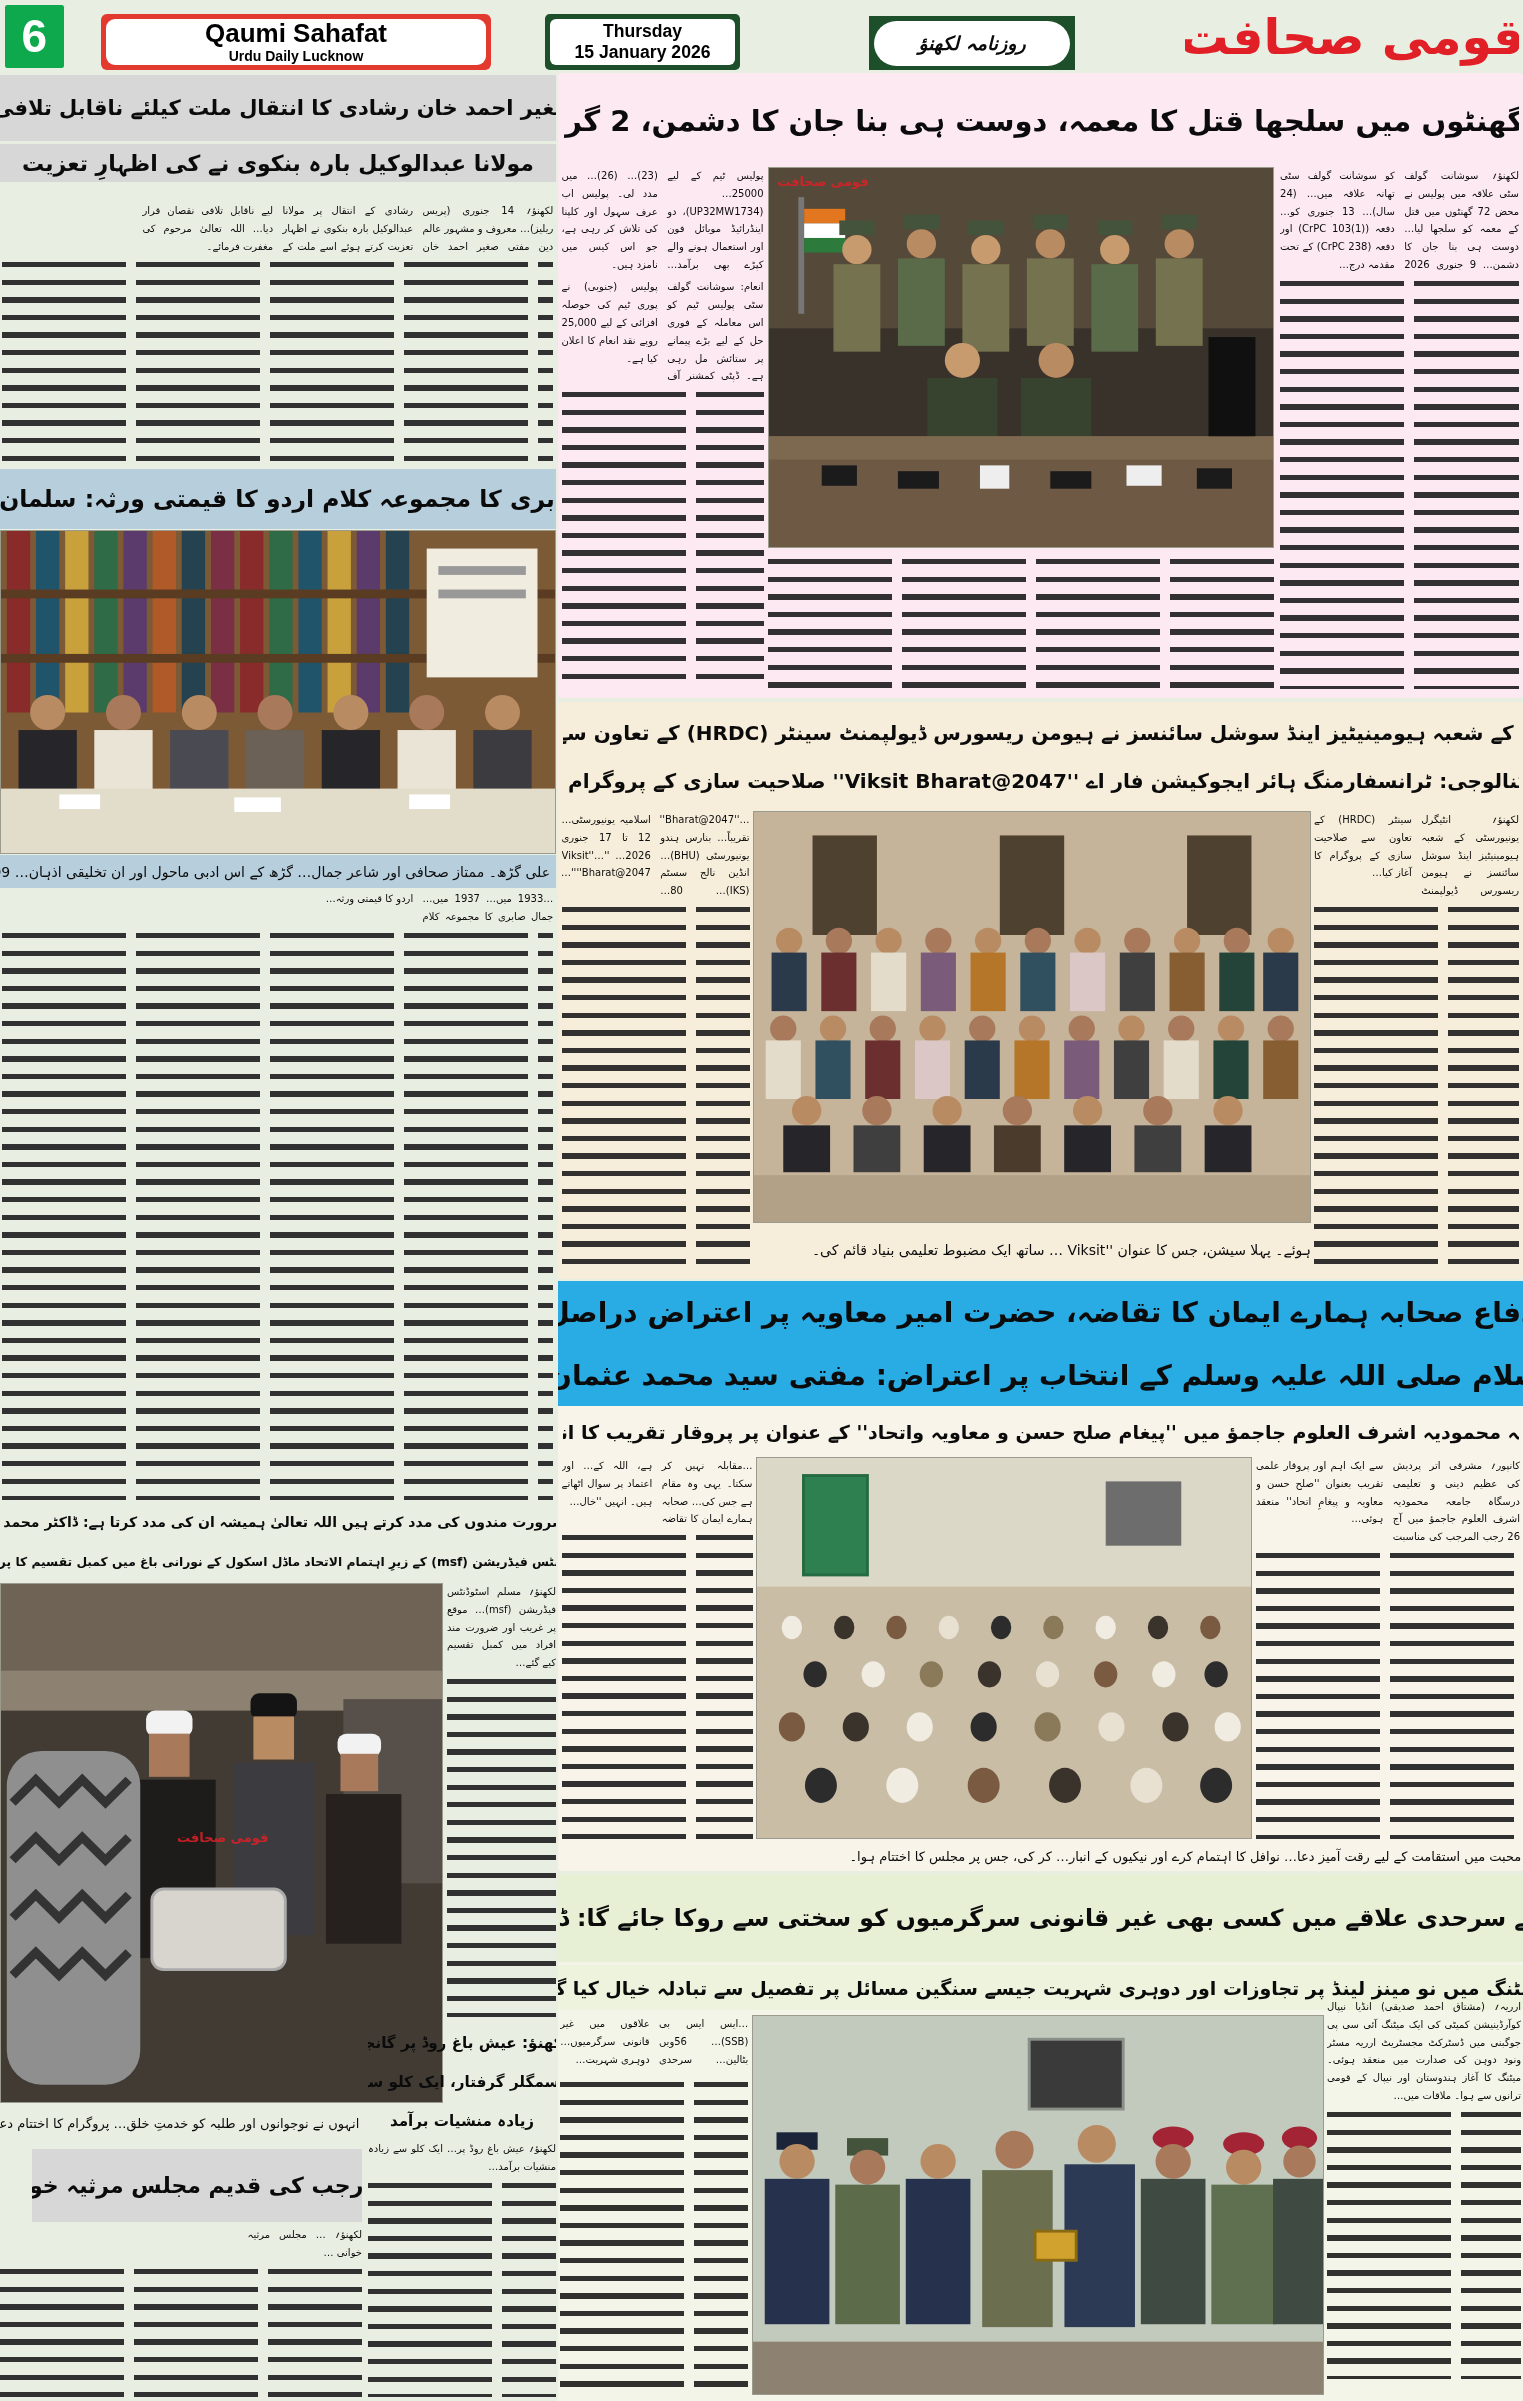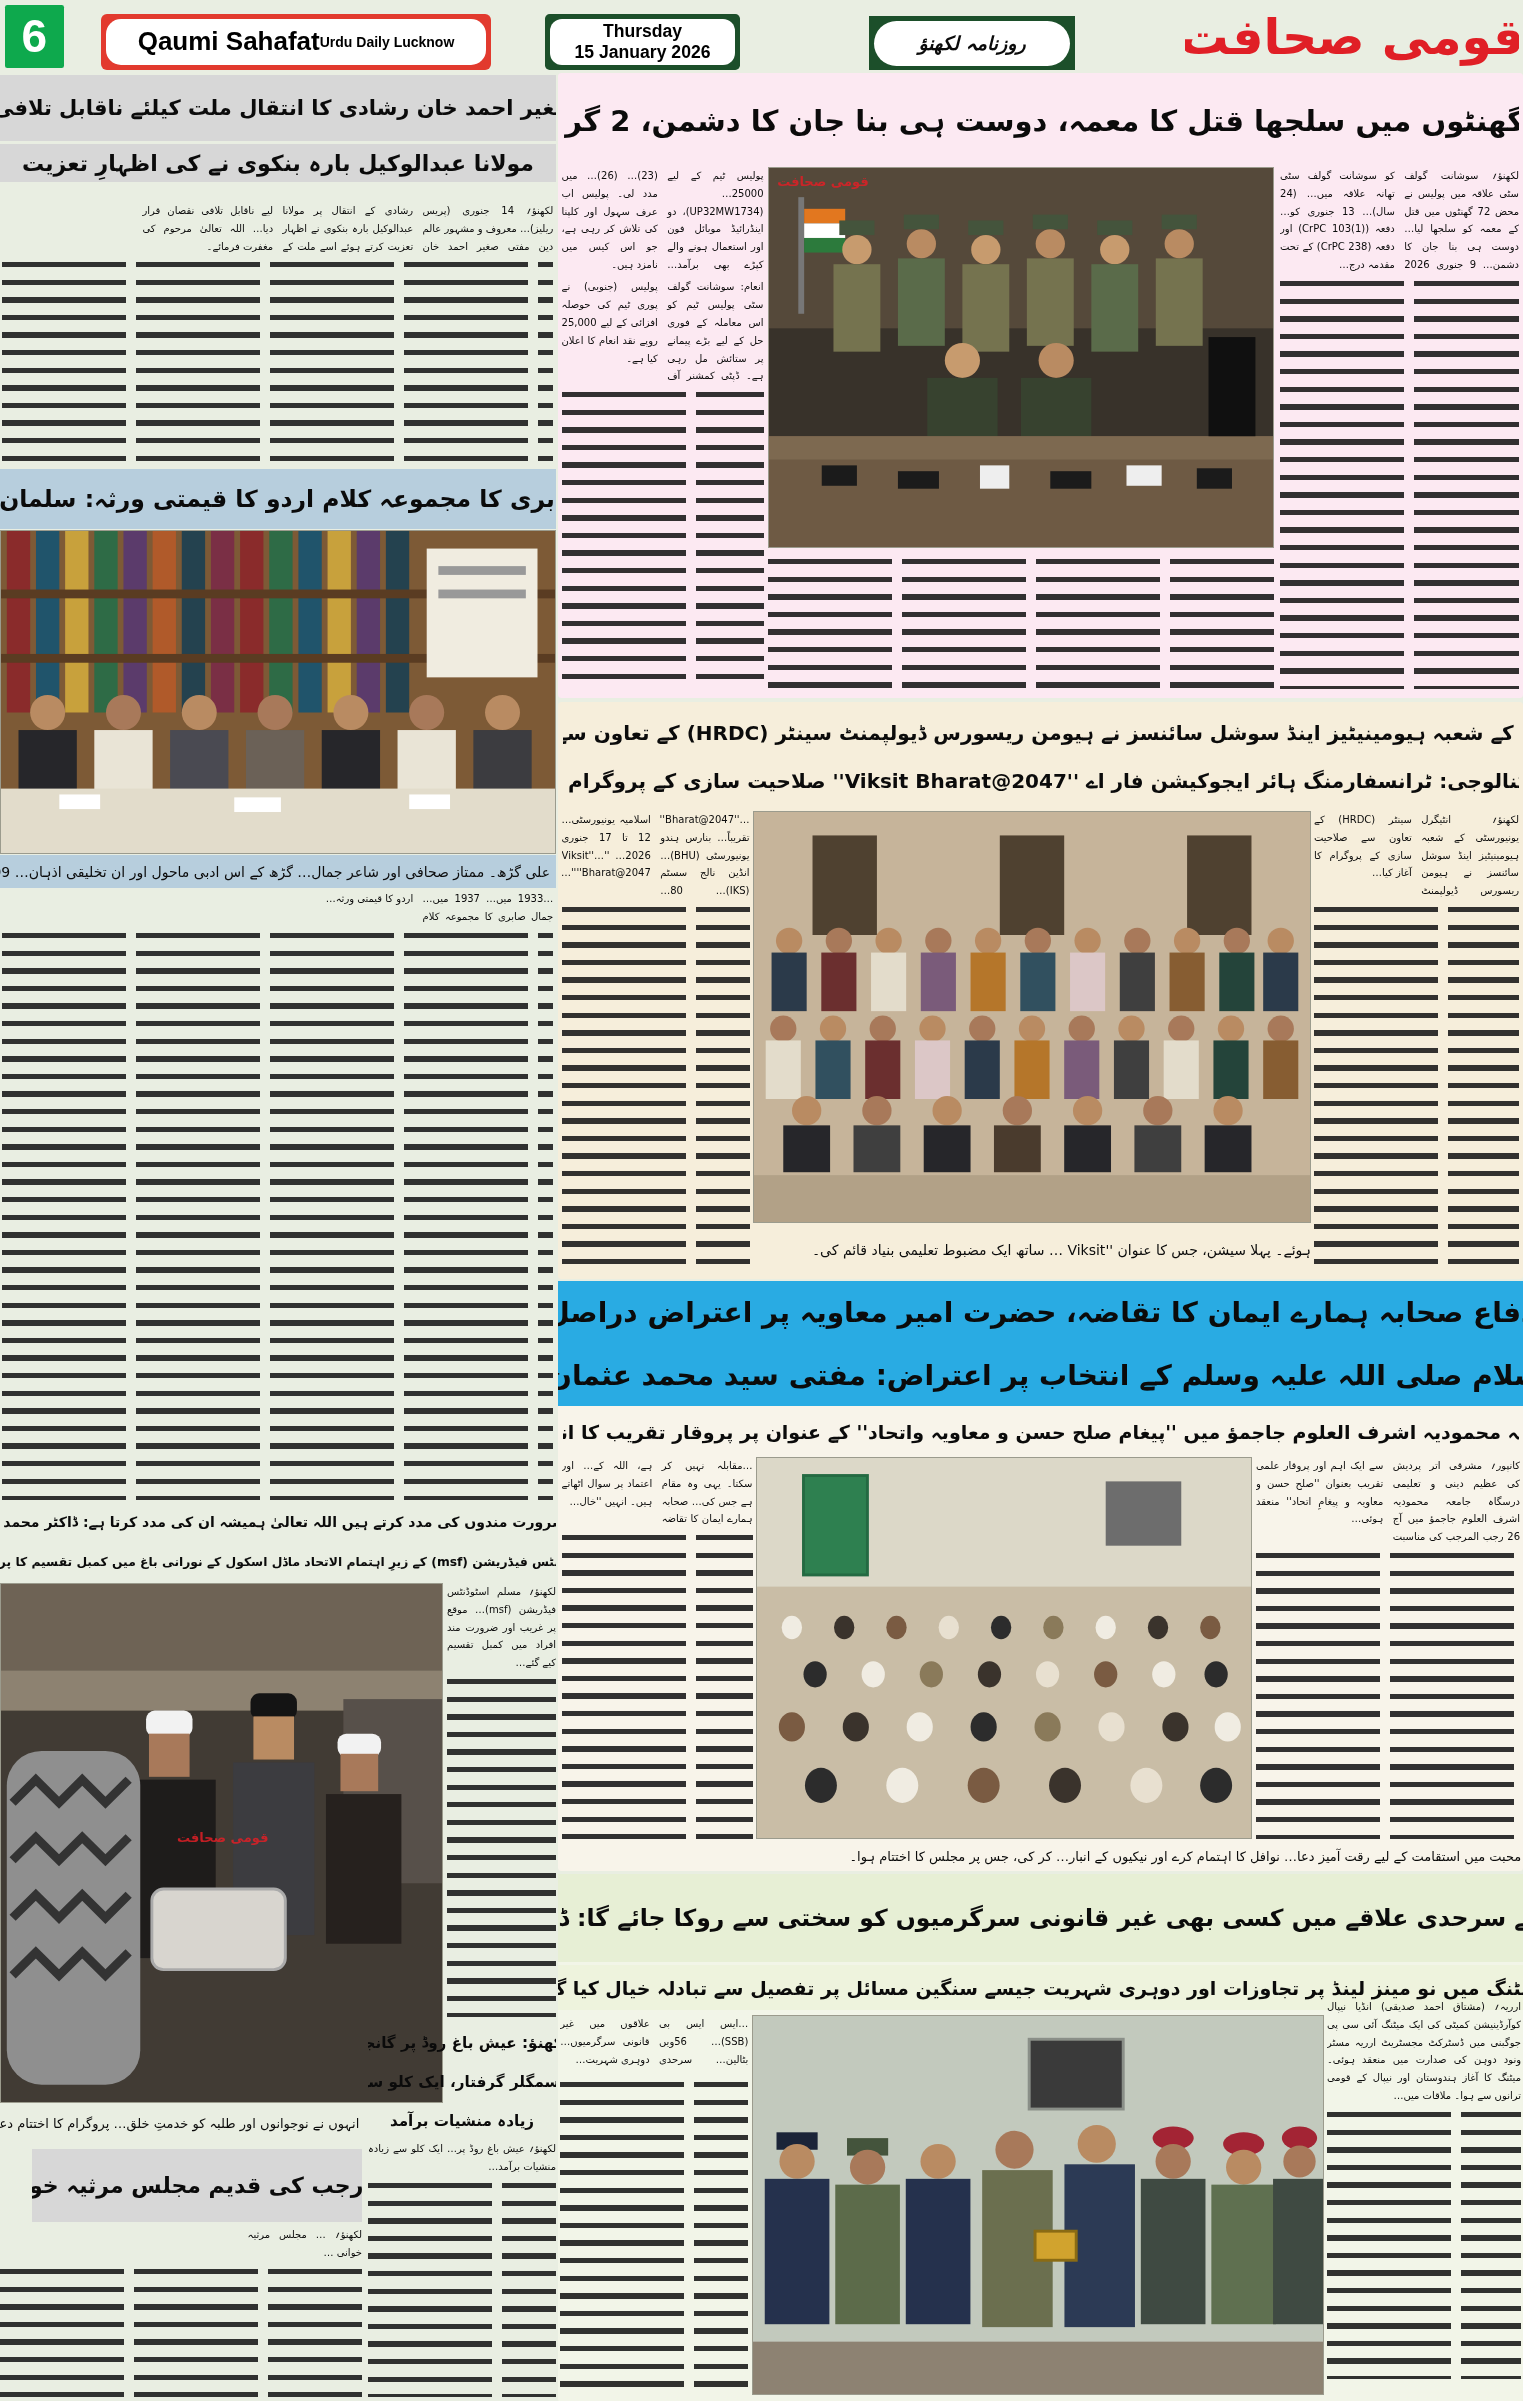--- a/index.html
+++ b/index.html
@@ -22,28 +22,28 @@
 </style>
 </head>
 <body>
 
 <div class="sheet">
 
   <div class="abs" style="left:0;top:0;width:1524px;height:72px;">
     <div class="abs hbox latin" style="left:4.7px;top:4.7px;width:59px;height:63px;background:#0ea94d;color:#fff;font-size:46px;border-radius:2.3px;">6</div>
 
     <div class="abs" style="left:101px;top:14px;width:390px;height:56px;background:#e23a2e;border-radius:5.9px;padding:5.3px;">
-      <div style="background:#fff;border-radius:15px;height:100%;display:flex;flex-direction:row;align-items:center;justify-content:center;">
+      <div style="background:#fff;border-radius:9px;height:100%;display:flex;flex-direction:column;align-items:center;justify-content:center;">
         <div class="latin" style="font-weight:bold;font-size:26px;line-height:1.05;color:#000;">Qaumi Sahafat</div>
         <div class="latin" style="font-weight:bold;font-size:14px;color:#000;">Urdu Daily Lucknow</div>
       </div>
     </div>
 
     <div class="abs" style="left:545px;top:14px;width:195px;height:56px;background:#1c4f2a;border-radius:4.7px;padding:4.7px;">
-      <div style="background:#fff;border-radius:12px;height:100%;display:flex;flex-direction:column;align-items:center;justify-content:center;">
+      <div style="background:#fff;border-radius:6px;height:100%;display:flex;flex-direction:column;align-items:center;justify-content:center;">
         <div class="latin" style="font-weight:bold;font-size:17.6px;color:#000;">Thursday</div>
         <div class="latin" style="font-weight:bold;font-size:17.6px;color:#000;">15 January 2026</div>
       </div>
     </div>
 
     <div class="abs" style="left:869px;top:16.4px;width:206px;height:54px;background:#1c4f2a;padding:4.7px;">
       <div class="urdu" dir="rtl" style="background:#fff;border-radius:26px;height:100%;display:flex;align-items:center;justify-content:center;font-style:italic;font-size:19px;font-weight:bold;">روزنامہ لکھنؤ</div>
     </div>
 
     <div class="abs hbox urdu" dir="rtl" style="left:1185px;top:8.2px;width:334px;height:59px;color:#e01f26;font-size:49px;">قومی صحافت</div>

